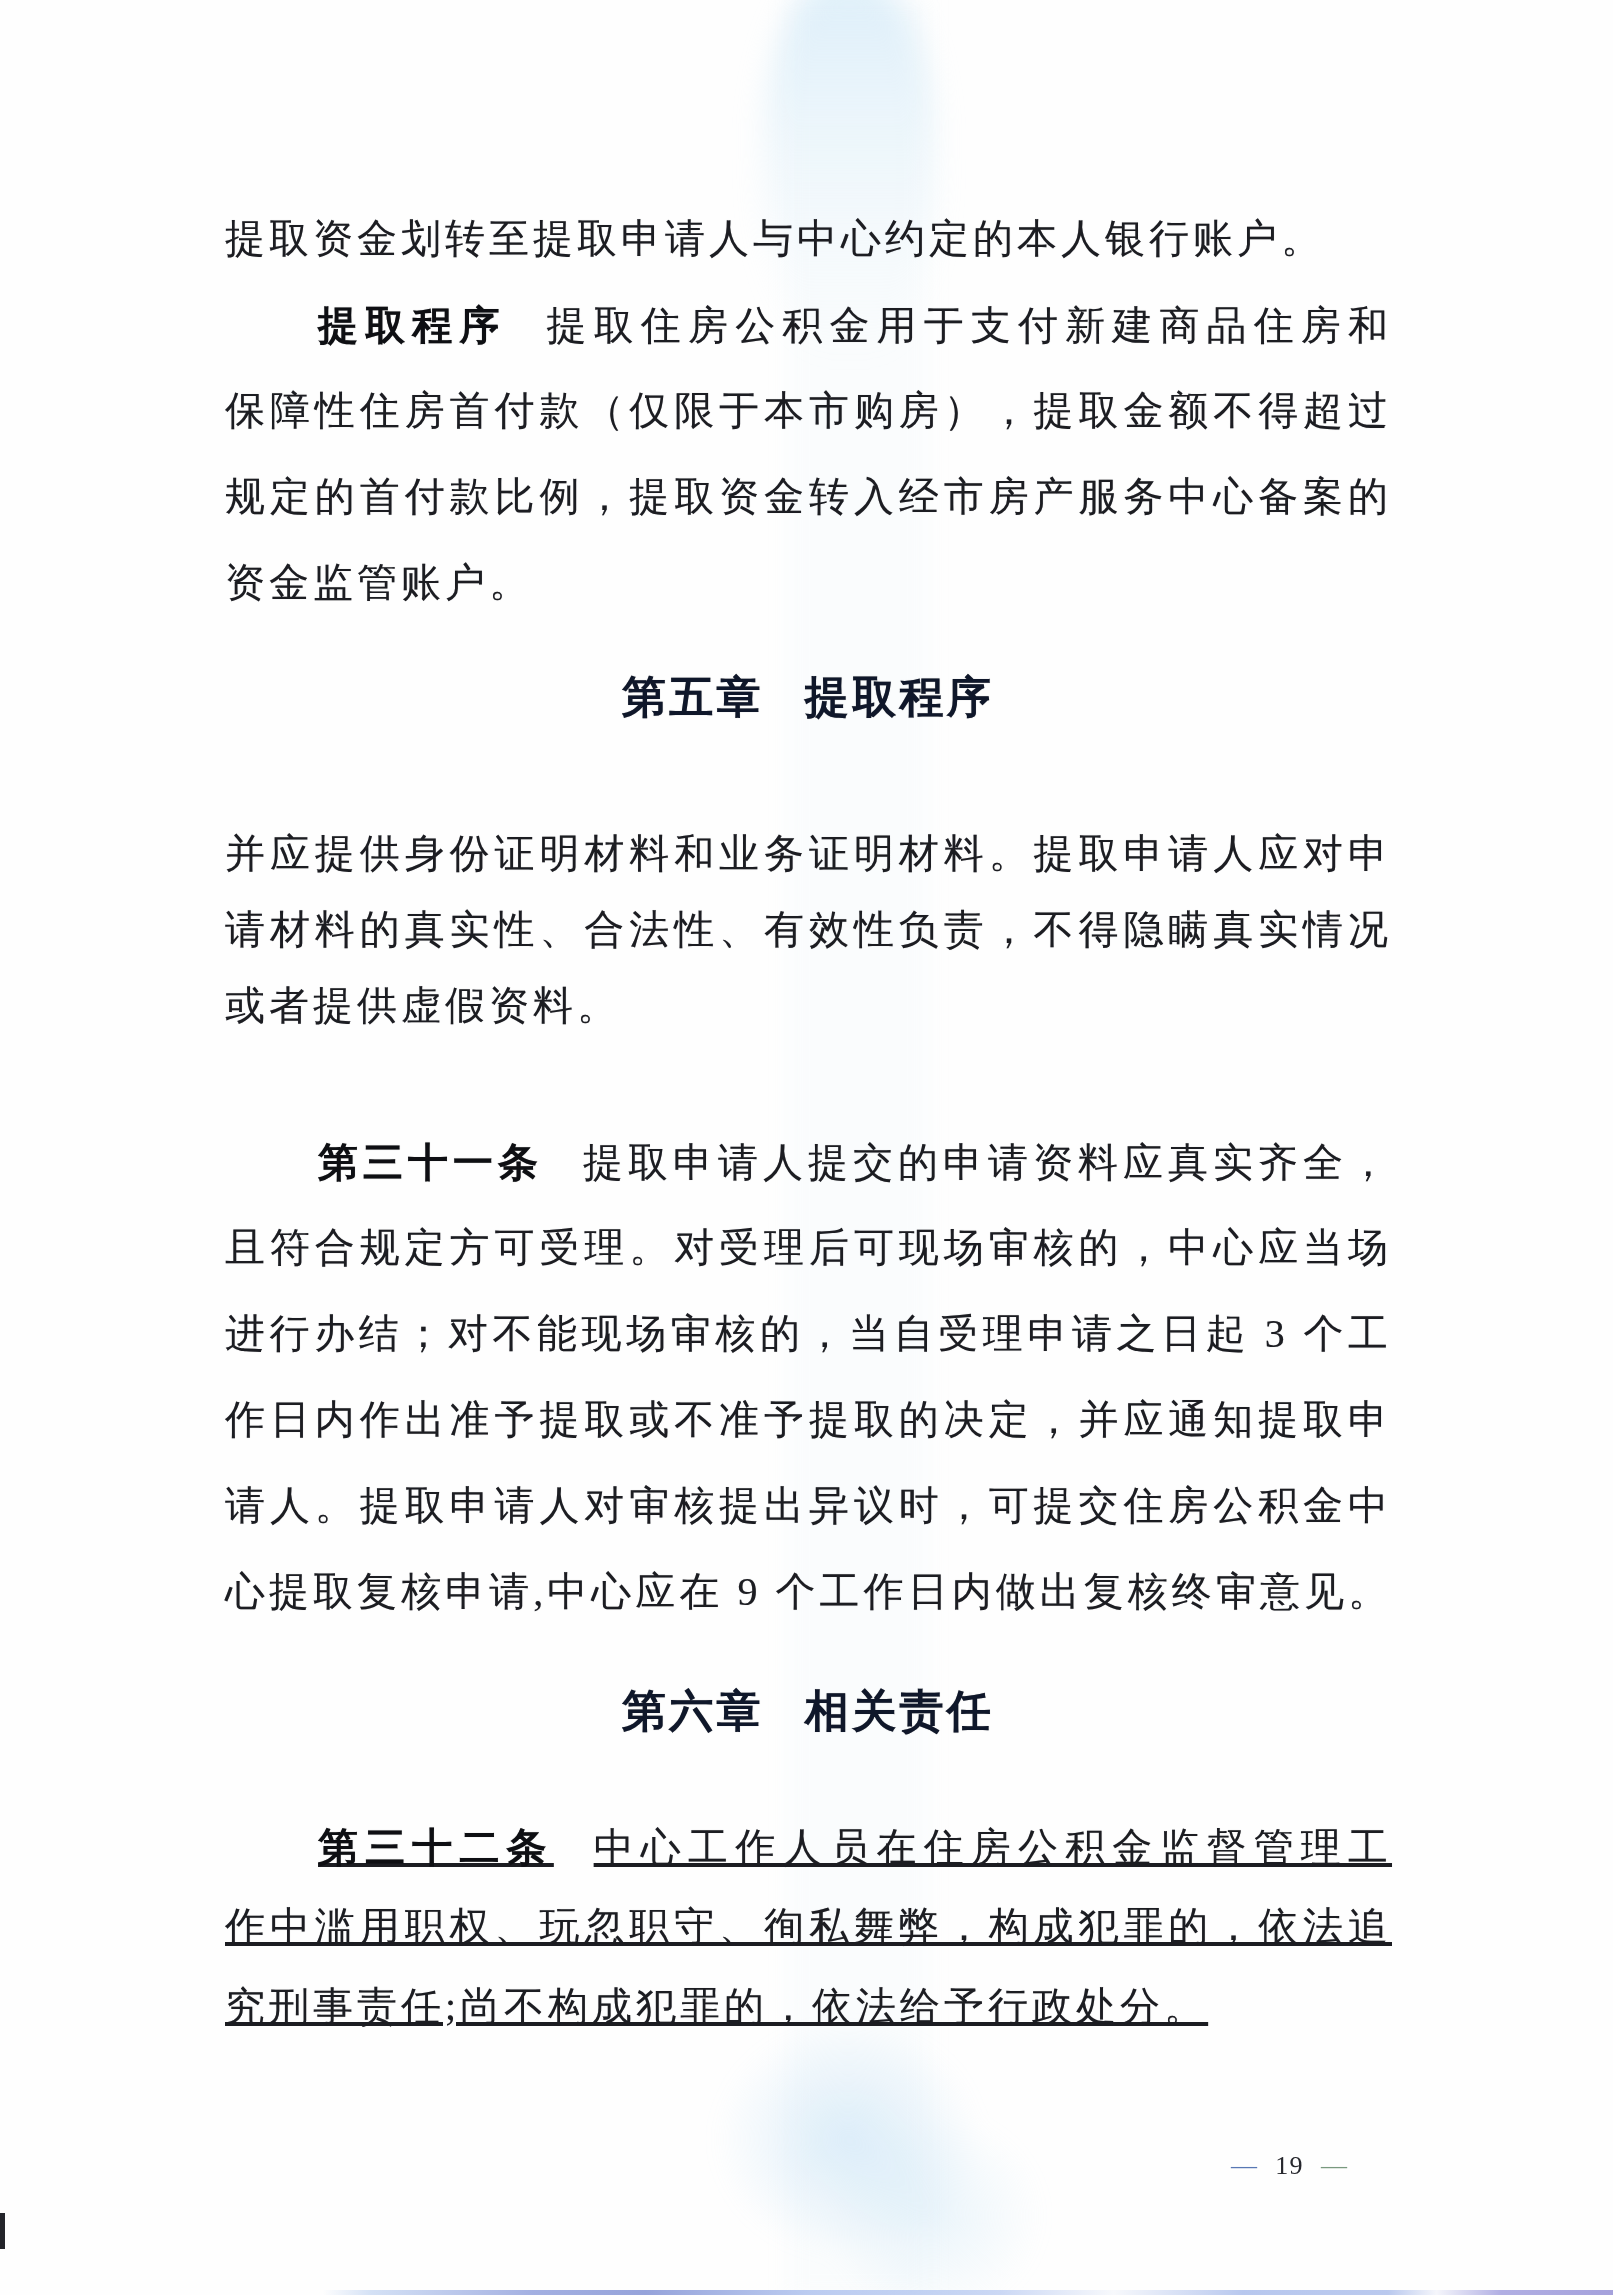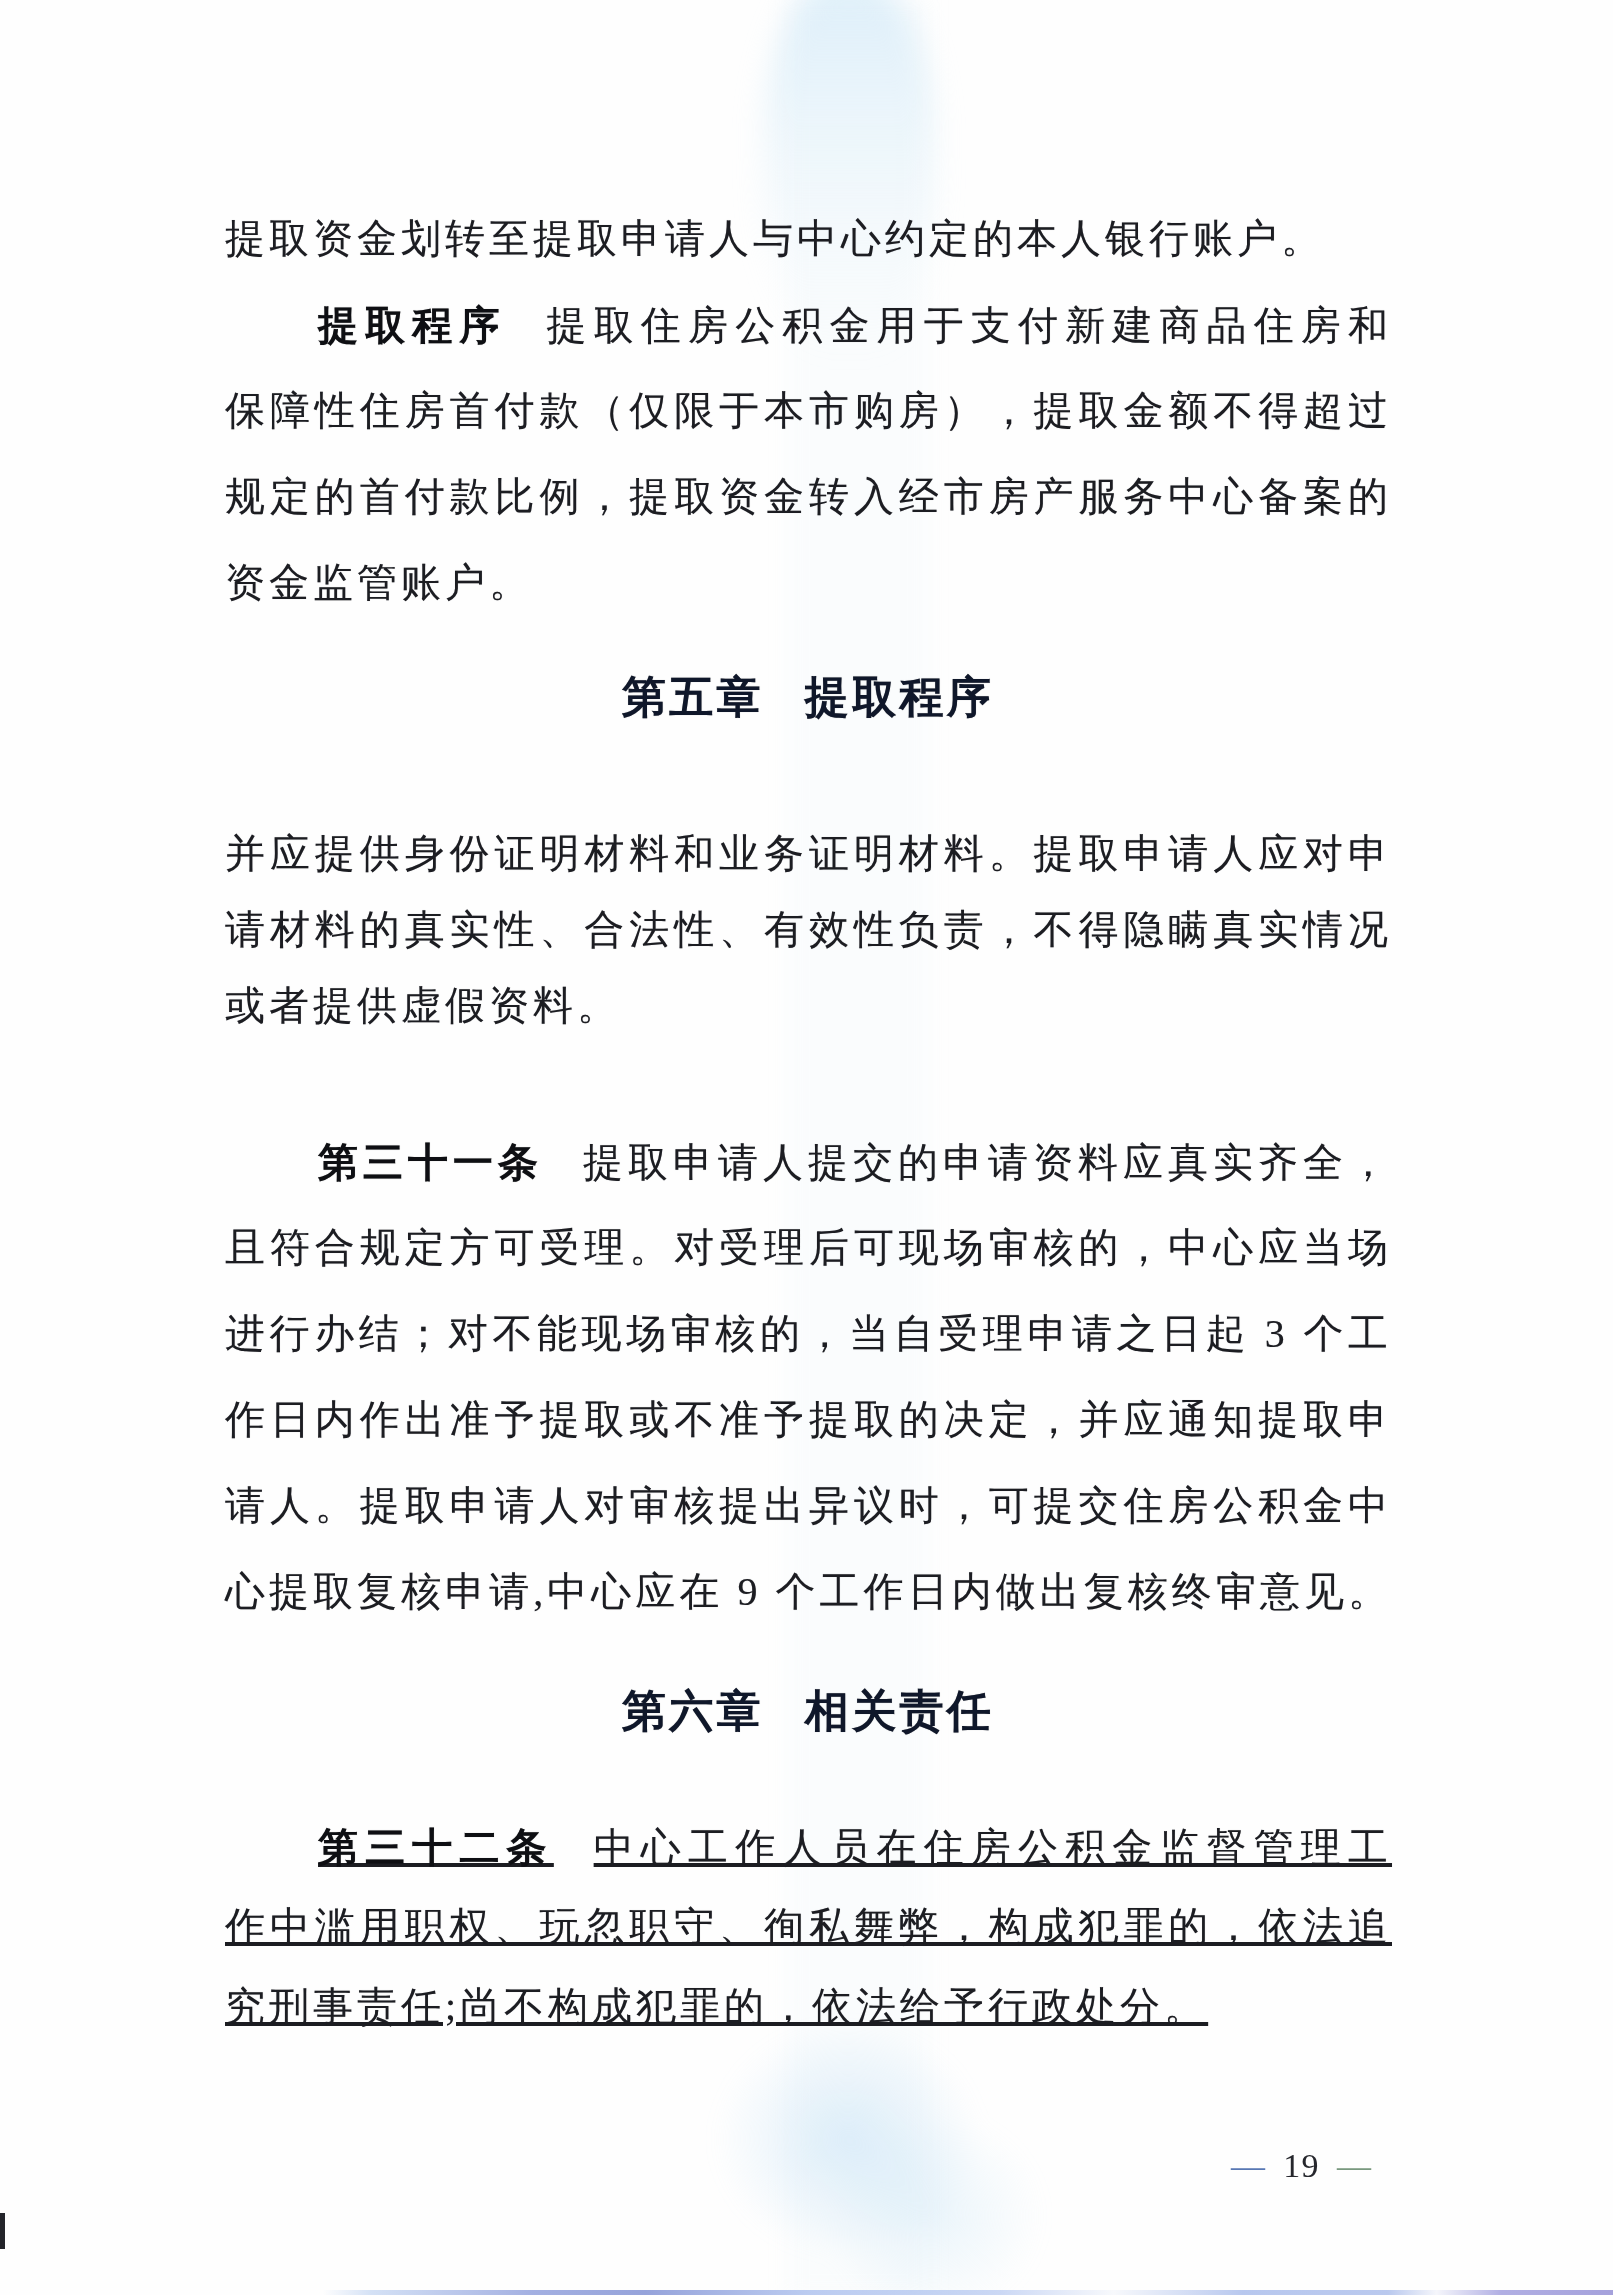--- a/index.html
+++ b/index.html
@@ -77,21 +77,21 @@
     text-align:center;
     font-family:"Liberation Sans",sans-serif;
     font-weight:700;font-size:44px;line-height:66px;height:66px;
     color:#0f172a;letter-spacing:3.3px;
     text-shadow:0 0 0.7px rgba(0,0,0,.5);
   }
   .chapterHead .chapter{margin-right:41px;}
   .pageNum{
     position:absolute;top:2147px;left:1231px;width:199px;
     font-family:"Liberation Serif",serif;
-    font-size:34px;line-height:37px;color:#26272d;
+    font-size:26px;line-height:37px;color:#26272d;
     letter-spacing:1.3px;white-space:nowrap;
   }
   .pageNum .num{margin:0 17px;}
   .dashL{color:#5878b4;}
   .dashR{color:#79997f;}
 </style>
 </head>
 <body>
 
 <div class="page">

